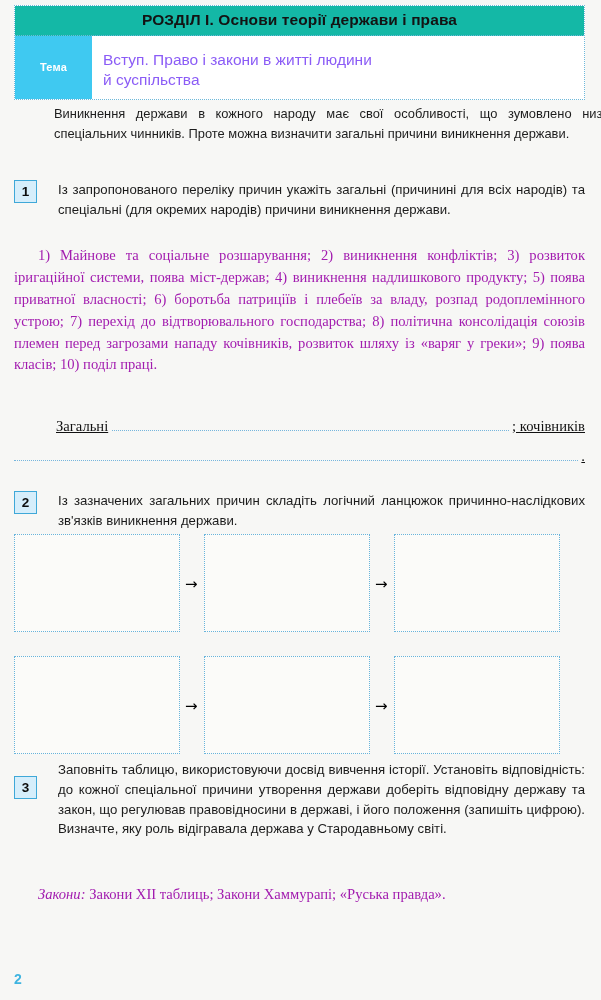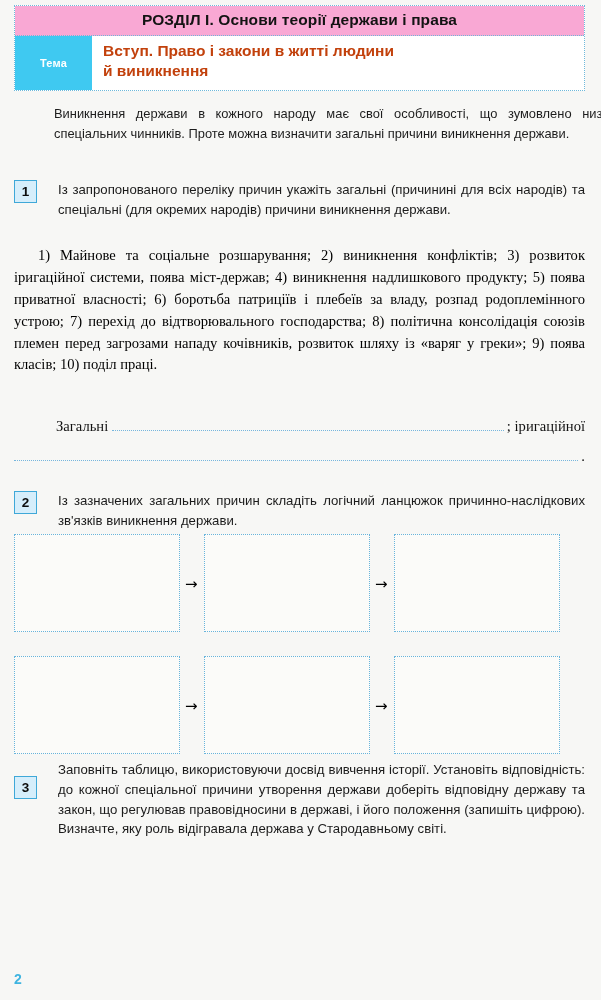--- a/index.html
+++ b/index.html
@@ -17,21 +17,21 @@
 
   
   .hdr {
     position: absolute;
     left: 14px; top: 5px;
     width: 571px;
     border: 1px dotted #6fb9da;
     background: #fff;
   }
   .hdr-top {
-    background: #f9a8d4;
+    background: #14b8a6;
     border-bottom: 1px dotted #6fb9da;
     text-align: center;
     font-weight: bold;
     font-size: 15.5px;
     letter-spacing: .1px;
     color: #131313;
     padding: 5px 6px 6px 6px;
     line-height: 1.15;
   }
   .hdr-bot {
@@ -46,25 +46,25 @@
     color: #ffffff;
     font-weight: bold;
     font-size: 11px;
     display: flex;
     align-items: center;
     justify-content: center;
     letter-spacing: .2px;
   }
   .hdr-title {
     flex: 1;
-    padding: 5px 8px 8px 11px;
-    font-weight: bold;
+    padding: 14px 8px 8px 11px;
+    font-weight: normal;
     font-size: 15.5px;
     line-height: 1.32;
-    color: #c2410c;
+    color: #8b5cf6;
   }
 
   
   .para {
     position: absolute;
     font-size: 12.9px;
     line-height: 1.55;
     text-align: justify;
     color: #1d1d1d;
     hyphens: manual;
@@ -96,33 +96,34 @@
     text-align: justify;
   }
 
   
   .serif {
     position: absolute;
     font-family: "Liberation Serif", serif;
     font-size: 14.6px;
     line-height: 1.5;
     text-align: justify;
-    color: #000000;
+    color: #a21caf;
   }
   .serif .ind { display: block; text-indent: 24px; }
   .serif i { font-style: italic; }
 
   
   .ansrow {
     position: absolute;
     display: flex;
     align-items: baseline;
     font-family: "Liberation Serif", serif;
     font-size: 14.6px;
     color: #111;
+    text-decoration: underline;
   }
   .dotline {
     flex: 1 1 auto;
     border-bottom: 1.6px dotted #76b6dd;
     margin: 0 3px 3px 4px;
     height: 1px;
   }
 
   
   .chain { position: absolute; }
@@ -150,38 +151,38 @@
 </style>
 </head>
 <body>
 
 <div class="hdr">
   <div class="hdr-top">РОЗДІЛ І. Основи теорії держави і права</div>
   <div class="hdr-bot">
     <div class="hdr-tema">Тема</div>
     <div class="hdr-title">
       <span>Вступ. Право і закони в житті людини</span><br>
-      <span>й виникнення</span>
+      <span>й суспільства</span>
     </div>
   </div>
 </div>
 
 <div class="para intro">Виникнення держави в кожного народу має свої особливості, що зумовлено низ­кою спеціальних чинників. Проте можна визначити загальні причини виникнення держави.</div>
 
 <div class="task-num" style="left:14px; top:180px;">1</div>
 <div class="task-body" style="top:180px;">Із запропонованого переліку причин укажіть загальні (причини­ні для всіх народів) та спеціальні (для окремих народів) причи­ни виникнення держави.</div>
 
 <div class="serif" style="left:14px; top:245px; width:571px;">
   <span class="ind">1) Майнове та соціальне розшарування; 2) виникнення конфліктів; 3) розвиток іригаційної системи, поява міст-держав; 4) виникнення надлишкового продукту; 5) поява приватної власності; 6) боротьба патриціїв і плебеїв за вла­ду, розпад родоплемінного устрою; 7) перехід до відтворю­вального господарства; 8) політична консолідація союзів пле­мен перед загрозами нападу кочівників, розвиток шляху із «варяг у греки»; 9) поява класів; 10) поділ праці.</span>
 </div>
 
 <div class="ansrow" style="left:56px; top:418px; width:529px;">
   <span>Загальні</span>
   <span class="dotline"></span>
-  <span>; іригаційної</span>
+  <span>; кочівників</span>
 </div>
 <div class="ansrow" style="left:14px; top:448px; width:571px;">
   <span class="dotline" style="margin-left:0;"></span>
   <span>.</span>
 </div>
 
 <div class="task-num" style="left:14px; top:491px;">2</div>
 <div class="task-body" style="top:491px;">Із зазначених загальних причин складіть логічний ланцюжок при­чинно-наслідкових зв'язків виникнення держави.</div>
 
 <div class="chain">
@@ -196,15 +197,16 @@
   <div class="arrow" style="left:185px; top:699px;">→</div>
   <div class="cbox" style="left:204px; top:656px; width:166px; height:98px;"></div>
   <div class="arrow" style="left:375px; top:699px;">→</div>
   <div class="cbox" style="left:394px; top:656px; width:166px; height:98px;"></div>
 </div>
 
 <div class="task-num" style="left:14px; top:776px;">3</div>
 <div class="task-body" style="top:760px;">Заповніть таблицю, використовуючи досвід вивчення історії. Уста­новіть відповідність: до кожної спеціальної причини утворення держави доберіть відповідну державу та закон, що регулював правовідносини в державі, і його положення (запишіть цифрою). Визначте, яку роль відігравала держава у Стародавньому світі.</div>
 
 <div class="serif" style="left:14px; top:884px; width:571px;">
+  <span class="ind"><i>Закони:</i> <span>Закони XII таблиць; Закони Хаммурапі; «Русь­ка правда».</span></span>
 </div>
 
 <div class="pageno">2</div>
 
 </body></html>

